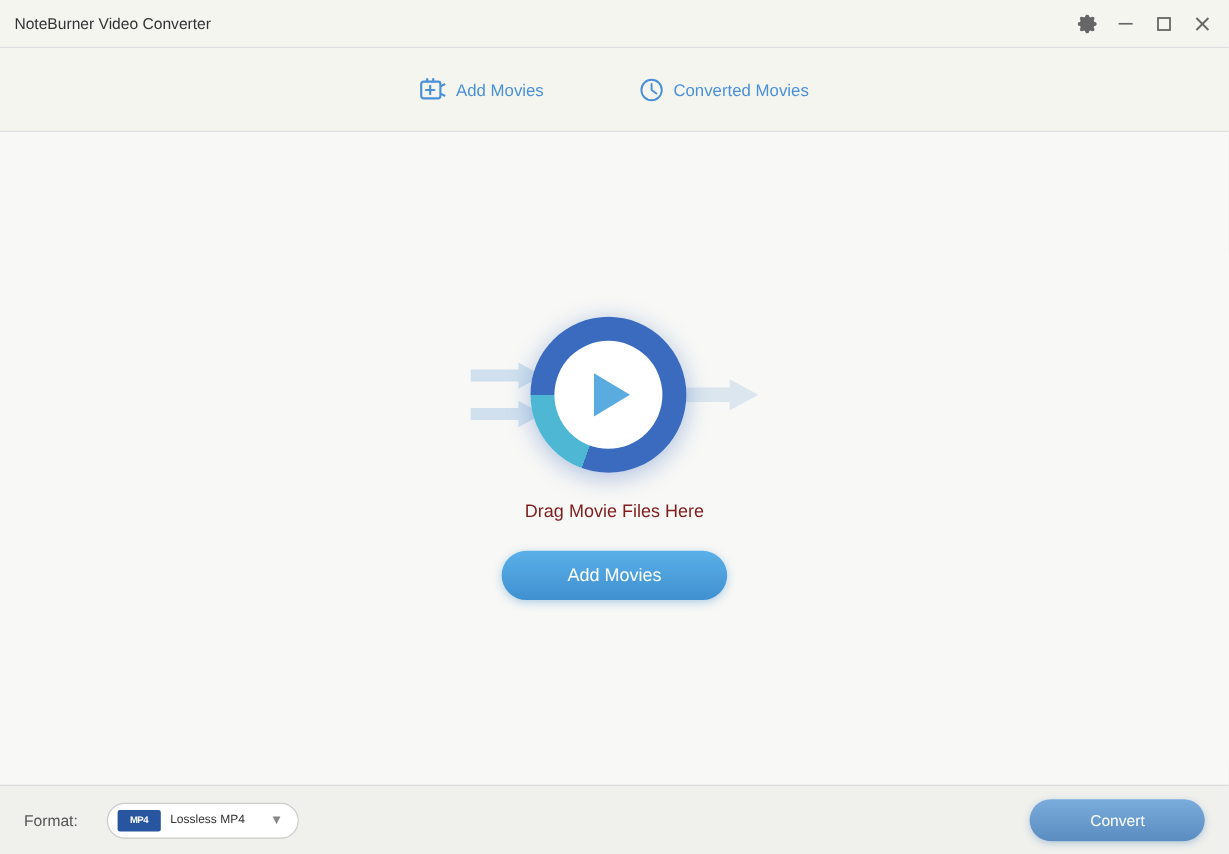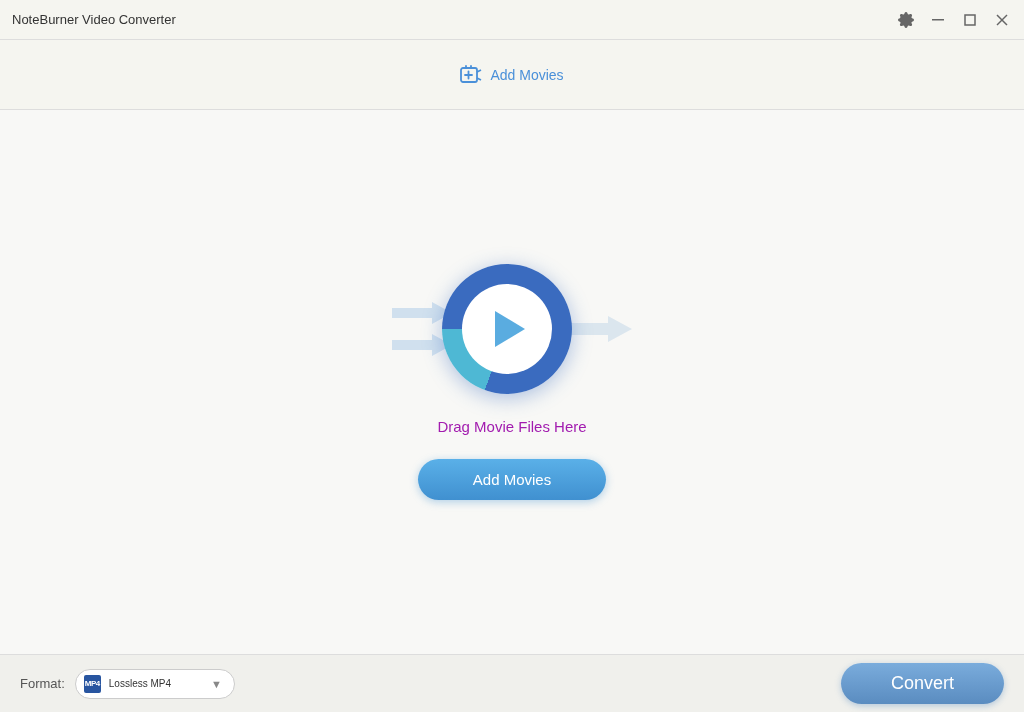--- a/index.html
+++ b/index.html
@@ -152,21 +152,21 @@
       width: 0;
       height: 0;
       border-style: solid;
       border-width: 18px 0 18px 30px;
       border-color: transparent transparent transparent #5aace0;
       margin-left: 6px;
     }
 
     
     .drag-text {
-      color: #a21caf;
+      color: #7f1d1d;
       font-size: 15px;
     }
 
     
     .add-movies-btn {
       background: linear-gradient(to bottom, #5ab0e8, #4090d0);
       color: white;
       border: none;
       border-radius: 25px;
       padding: 12px 55px;
@@ -183,21 +183,21 @@
       display: flex;
       align-items: center;
       justify-content: space-between;
       padding: 0 20px;
       flex-shrink: 0;
     }
 
     .format-section {
       display: flex;
       align-items: center;
-      gap: 10px;
+      gap: 24px;
     }
 
     .format-label {
       font-size: 13px;
       color: #555;
       font-weight: 500;
     }
 
     .format-dropdown {
       display: flex;
@@ -205,21 +205,21 @@
       gap: 8px;
       background: white;
       border: 1px solid #ccc;
       border-radius: 20px;
       padding: 5px 12px 5px 8px;
       cursor: pointer;
       min-width: 160px;
     }
 
     .format-icon {
-      width: 17px;
+      width: 36px;
       height: 18px;
       background: #2855a0;
       color: white;
       font-size: 8px;
       font-weight: bold;
       display: flex;
       align-items: center;
       justify-content: center;
       border-radius: 2px;
       letter-spacing: -0.5px;
@@ -236,21 +236,21 @@
       font-size: 11px;
     }
 
     
     .convert-btn {
       background: linear-gradient(to bottom, #7aacdc, #5a8cc0);
       color: white;
       border: none;
       border-radius: 25px;
       padding: 10px 50px;
-      font-size: 18px;
+      font-size: 13px;
       cursor: pointer;
       box-shadow: 0 2px 6px rgba(90, 140, 192, 0.4);
     }
   </style>
 </head>
 <body>
 
 <div class="title-bar">
   <span class="title-bar-left">NoteBurner Video Converter</span>
   <div class="title-bar-controls">
@@ -287,20 +287,29 @@
         <line x1="17" y1="7" x2="21" y2="5" stroke="#4a90d9" stroke-width="1.8"></line>
         <line x1="17" y1="13" x2="21" y2="15" stroke="#4a90d9" stroke-width="1.8"></line>
         <line x1="6" y1="3" x2="6" y2="1" stroke="#4a90d9" stroke-width="1.8" stroke-linecap="round"></line>
         <line x1="11" y1="3" x2="11" y2="1" stroke="#4a90d9" stroke-width="1.8" stroke-linecap="round"></line>
         <line x1="5" y1="10" x2="12" y2="10" stroke="#4a90d9" stroke-width="1.8" stroke-linecap="round"></line>
         <line x1="8.5" y1="6.5" x2="8.5" y2="13.5" stroke="#4a90d9" stroke-width="1.8" stroke-linecap="round"></line>
       </svg>
     </span>
     <span>Add Movies</span>
   </button>
+  <button class="toolbar-btn">
+    <span class="toolbar-icon">
+      <svg width="20" height="20" viewBox="0 0 20 20" fill="none">
+        <circle cx="10" cy="10" r="8.5" stroke="#4a90d9" stroke-width="1.6"></circle>
+        <polyline points="10,5 10,10 14,13" stroke="#4a90d9" stroke-width="1.6" stroke-linecap="round" stroke-linejoin="round" fill="none"></polyline>
+      </svg>
+    </span>
+    <span>Converted Movies</span>
+  </button>
 </div>
 
 <div class="main-content">
 
   <div class="converter-graphic">
 
     <div class="arrow-left-group">
       <div class="arrow-shape">
         <svg viewBox="0 0 60 26" fill="none">
           <path d="M0 8 L40 8 L40 2 L60 13 L40 24 L40 18 L0 18 Z" fill="#b0cde8"></path>

